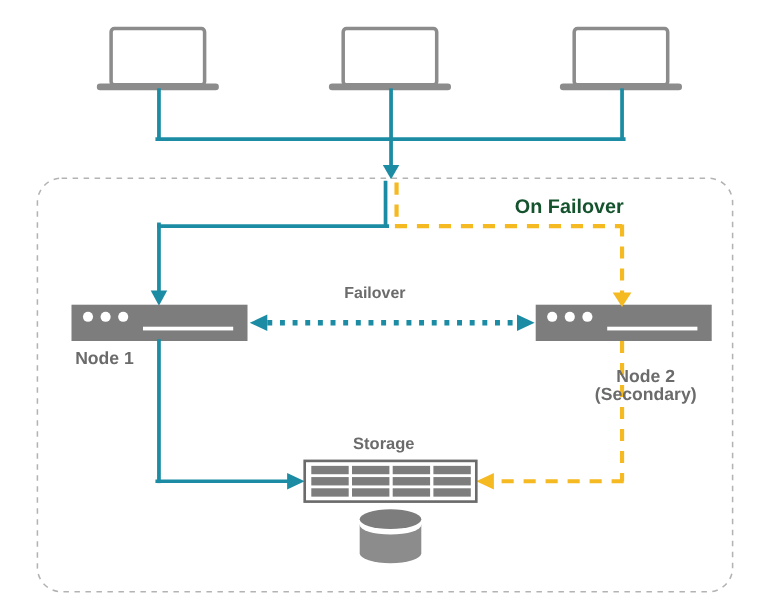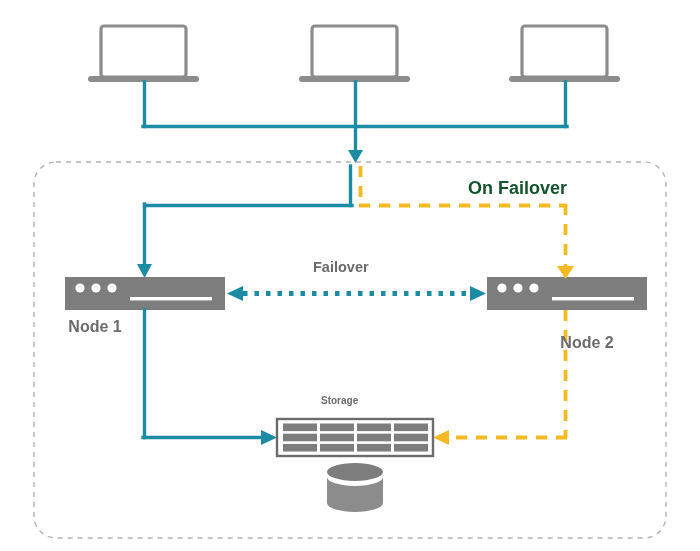--- a/index.html
+++ b/index.html
@@ -2,21 +2,21 @@
 <html><head>
 <meta charset="utf-8">
 <style>
   html,body{margin:0;padding:0;background:#ffffff;}
   body{width:700px;height:551px;font-family:"Liberation Sans",sans-serif;}
   #stage{position:relative;width:700px;height:551px;overflow:hidden;background:#fff;}
   #stage svg{position:absolute;top:0;left:0;width:700px;height:551px;}
   .lbl{position:absolute;font-weight:bold;white-space:nowrap;}
   .lbl-node{color:#6b6b6b;font-size:16px;line-height:17px;text-align:center;}
   .lbl-heartbeat{color:#6b6b6b;font-size:14.5px;}
-  .lbl-storage{color:#6b6b6b;font-size:10px;}
+  .lbl-storage{color:#6b6b6b;font-size:15px;}
   .lbl-failover{color:#14532d;font-size:18px;text-align:right;}
 </style>
 </head>
 <body>
 
 <div id="stage">
 
   <svg viewBox="0 0 700 551" xmlns="http://www.w3.org/2000/svg">
 
     <rect x="34" y="162" width="632" height="376" rx="22" ry="22" fill="none" stroke="#b3b3b3" stroke-width="1.4" stroke-dasharray="5 5"></rect>
@@ -118,20 +118,21 @@
     </g>
 
   </svg>
 
   <div class="lbl lbl-node" style="left:45px;top:318px;width:100px;">
     <div>Node 1</div>
   </div>
 
   <div class="lbl lbl-node" style="left:512px;top:318px;width:150px;margin-top:16px;">
     <div>Node 2</div>
+    <div>(Secondary)</div>
   </div>
 
   <div class="lbl lbl-heartbeat" style="left:313px;top:259px;">Failover</div>
 
   <div class="lbl lbl-failover" style="left:468px;top:178px;">On Failover</div>
 
   <div class="lbl lbl-storage" style="left:321px;top:395px;">Storage</div>
 
 </div>
 

